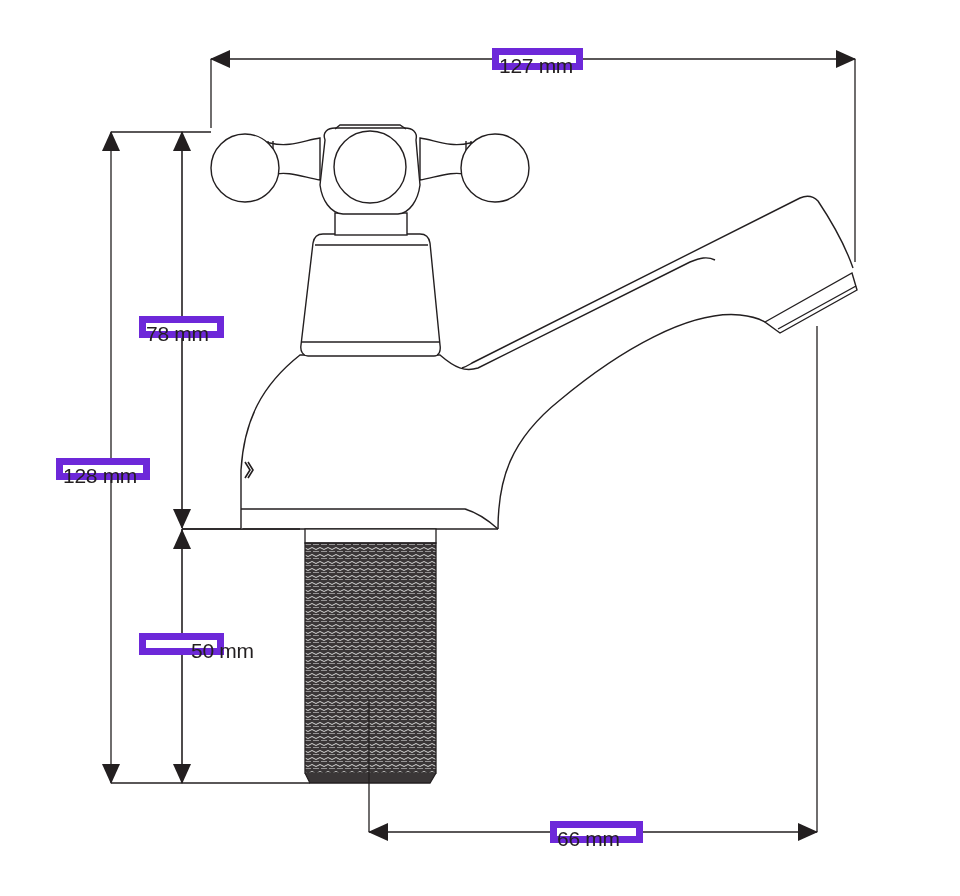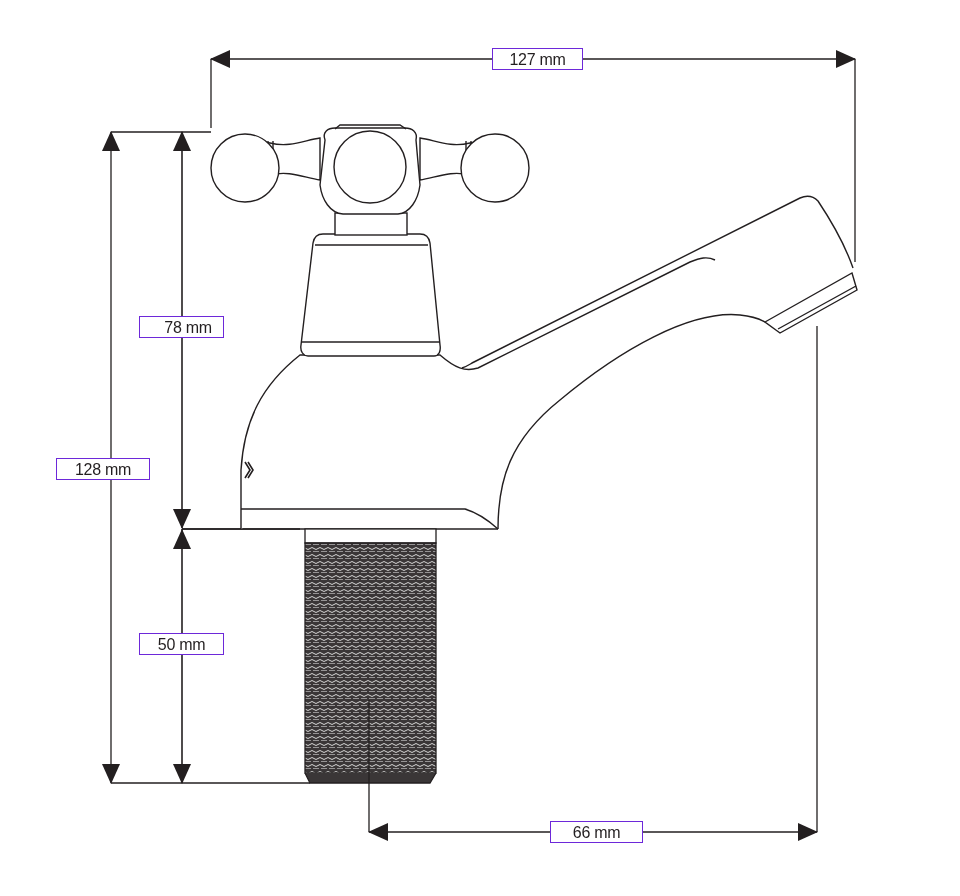--- a/index.html
+++ b/index.html
@@ -1,22 +1,22 @@
 <!DOCTYPE html>
 <html><head>
   <meta charset="utf-8">
   <style>
     html, body { margin: 0; padding: 0; background: #ffffff; }
     body { width: 960px; height: 896px; position: relative; overflow: hidden;
            font-family: "Liberation Sans", sans-serif; }
     #drawing { position: absolute; left: 0; top: 0; width: 960px; height: 896px; }
     .dim-label {
-      position: absolute; background: #fff; border: 1px solid #6d28d9;
-      font-family: "Liberation Sans", sans-serif; font-size: 16px; color: #231f20;
-      text-align: center; line-height: 22px; height: 22px; box-sizing: border-box;
+      position: absolute; background: #fff; border: 7px solid #6d28d9;
+      font-family: "Liberation Sans", sans-serif; font-size: 21px; color: #231f20;
+      line-height: 22px; height: 22px; box-sizing: border-box;
       white-space: nowrap; letter-spacing: -0.3px;
     }
   </style>
 </head>
 <body>
 
 <svg id="drawing" viewBox="0 0 960 896" xmlns="http://www.w3.org/2000/svg">
   <defs>
     <pattern id="thread" width="8" height="7" patternUnits="userSpaceOnUse">
       <rect width="8" height="7" fill="#3a3637"></rect>
@@ -111,16 +111,16 @@
     <g>
       <rect x="305" y="529" width="131" height="14" fill="#fff"></rect>
       <rect x="305" y="543" width="131" height="230" fill="url(#thread)" stroke="#231f20"></rect>
       <path d="M305 773 L310 783 L430 783 L436 773" fill="#3a3637"></path>
       <line x1="369" y1="700" x2="369" y2="783" stroke="#231f20"></line>
     </g>
   </g>
 </svg>
 
 <div class="dim-label" style="left:492px; top:48px; width:91px;">127 mm</div>
-<div class="dim-label" style="left:139px; top:316px; width:85px;padding-left:13px;">78 mm</div>
+<div class="dim-label" style="left:139px; top:316px; width:85px;">78 mm</div>
 <div class="dim-label" style="left:56px; top:458px; width:94px;">128 mm</div>
-<div class="dim-label" style="left:139px; top:633px; width:85px;">50 mm</div>
+<div class="dim-label" style="left:139px; top:633px; width:85px;padding-left:45px;">50 mm</div>
 <div class="dim-label" style="left:550px; top:821px; width:93px;">66 mm</div>
 
 </body></html>

